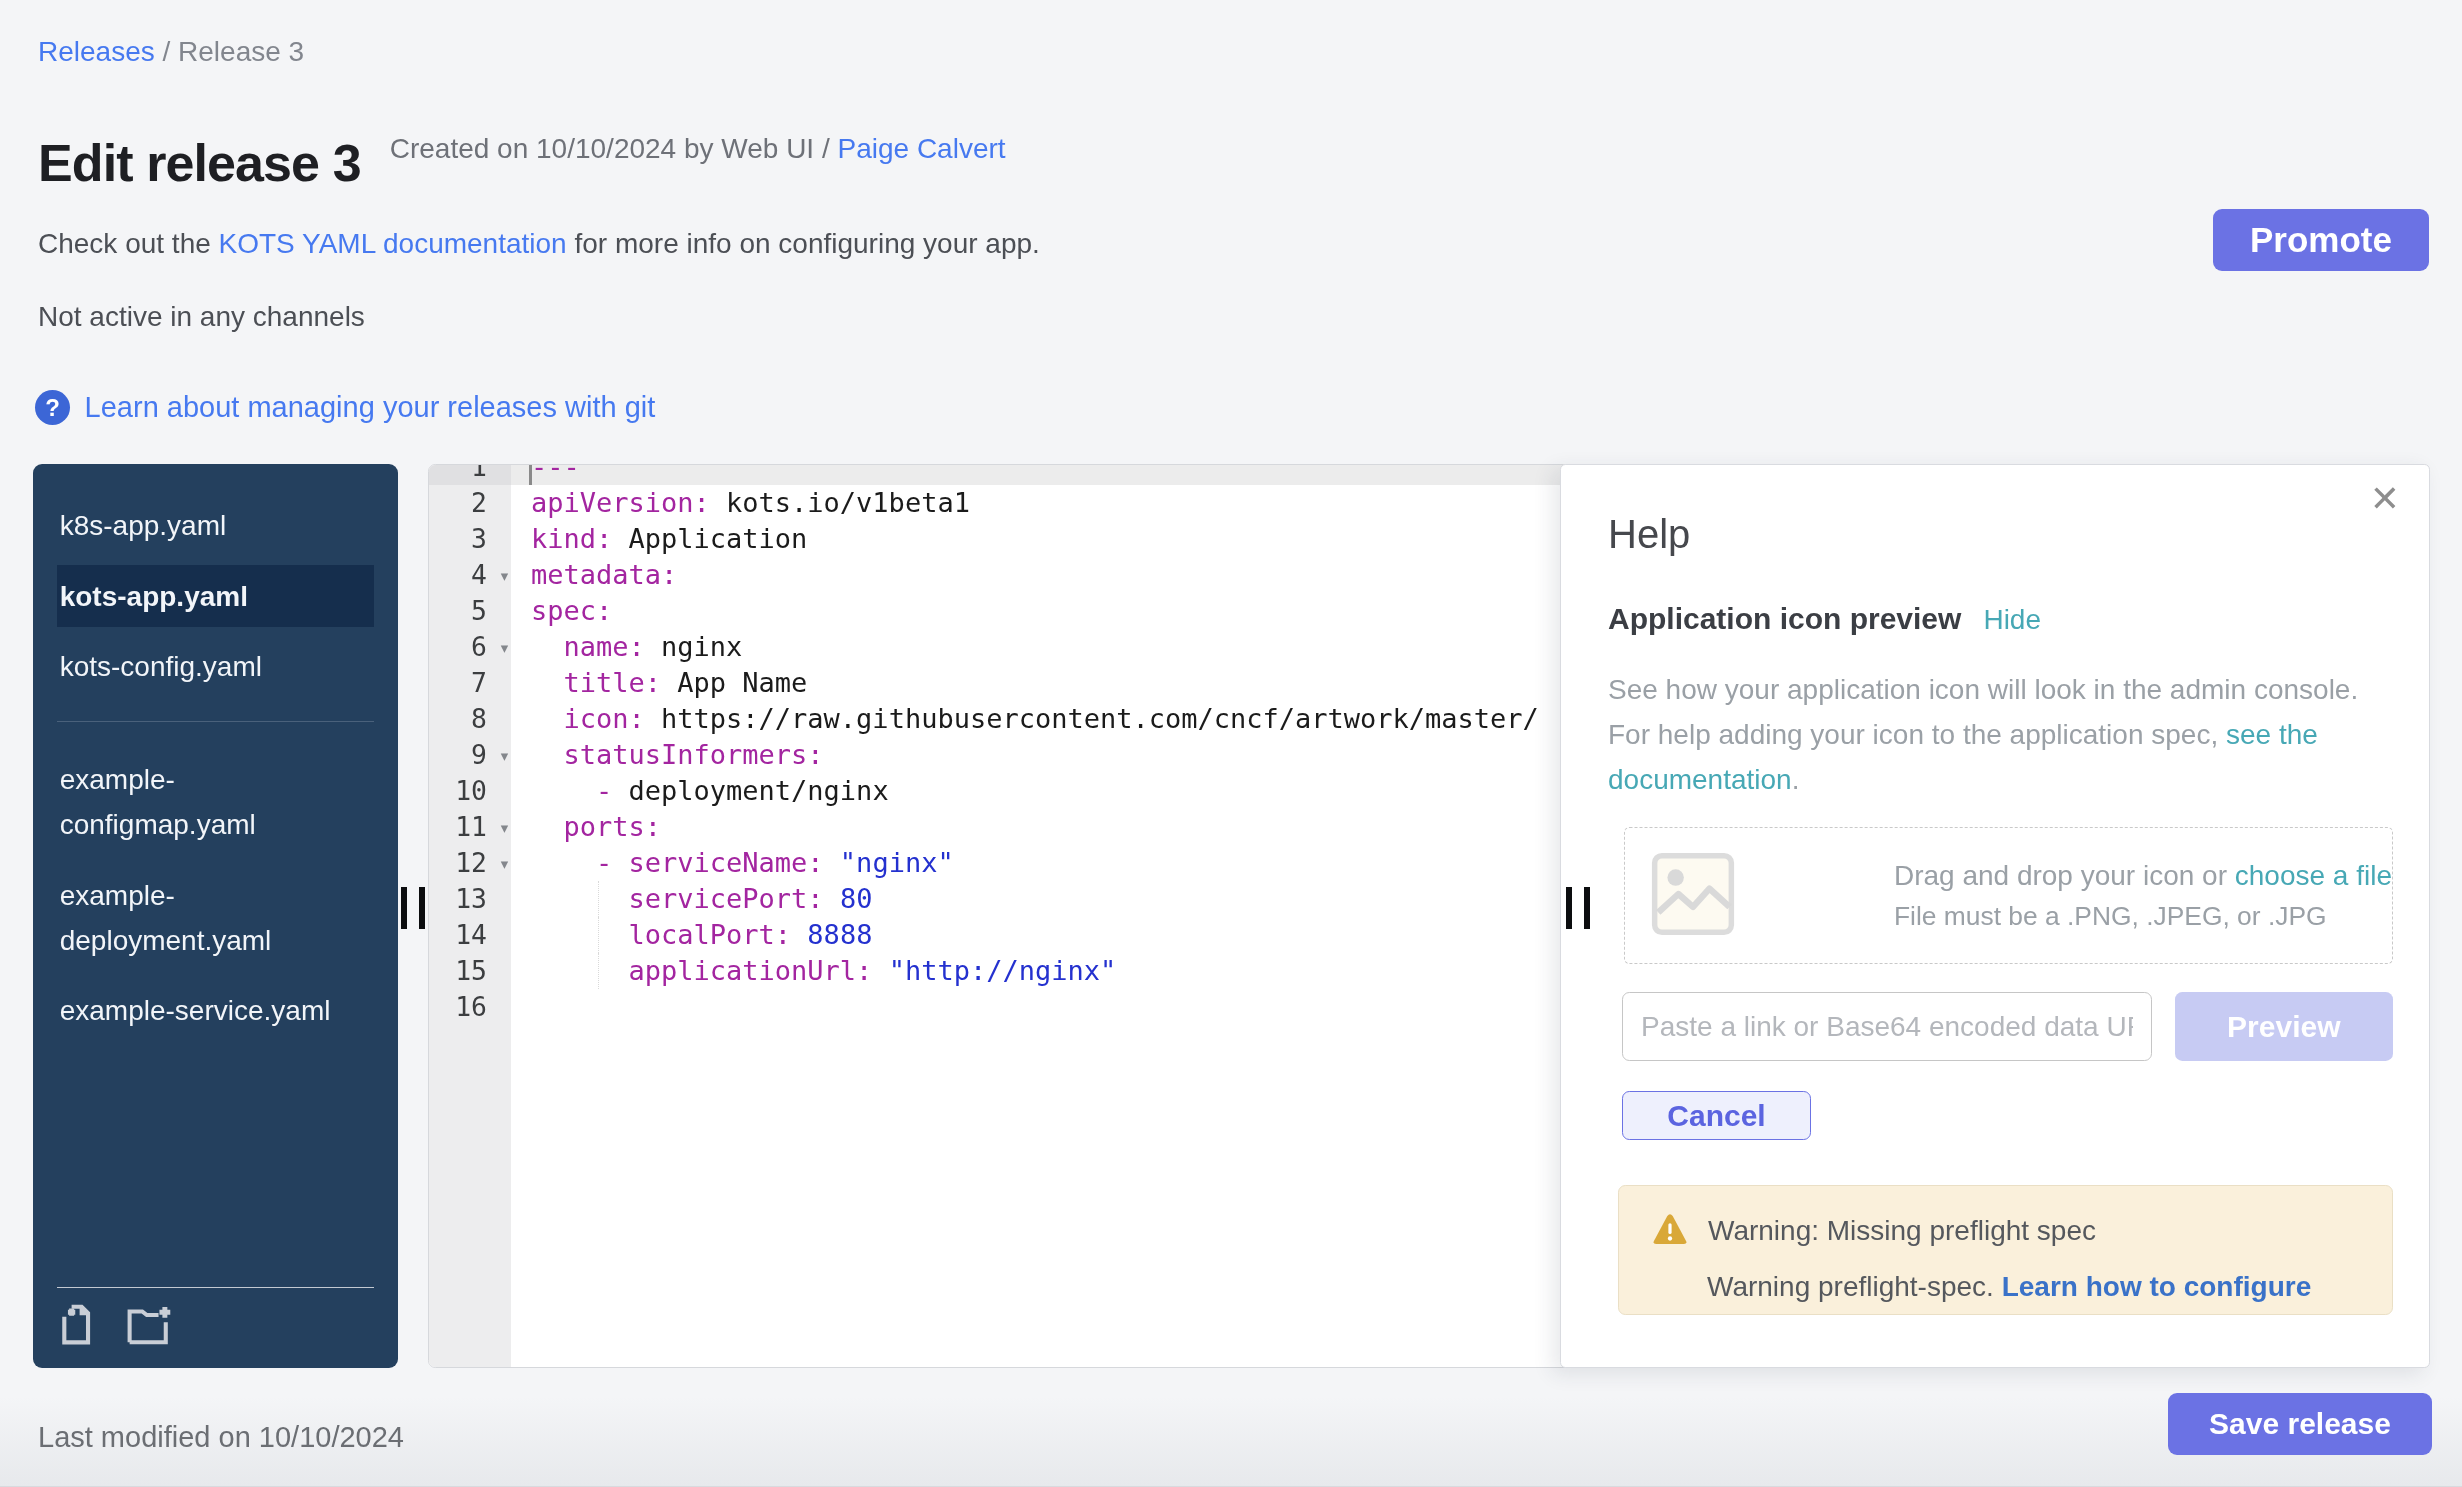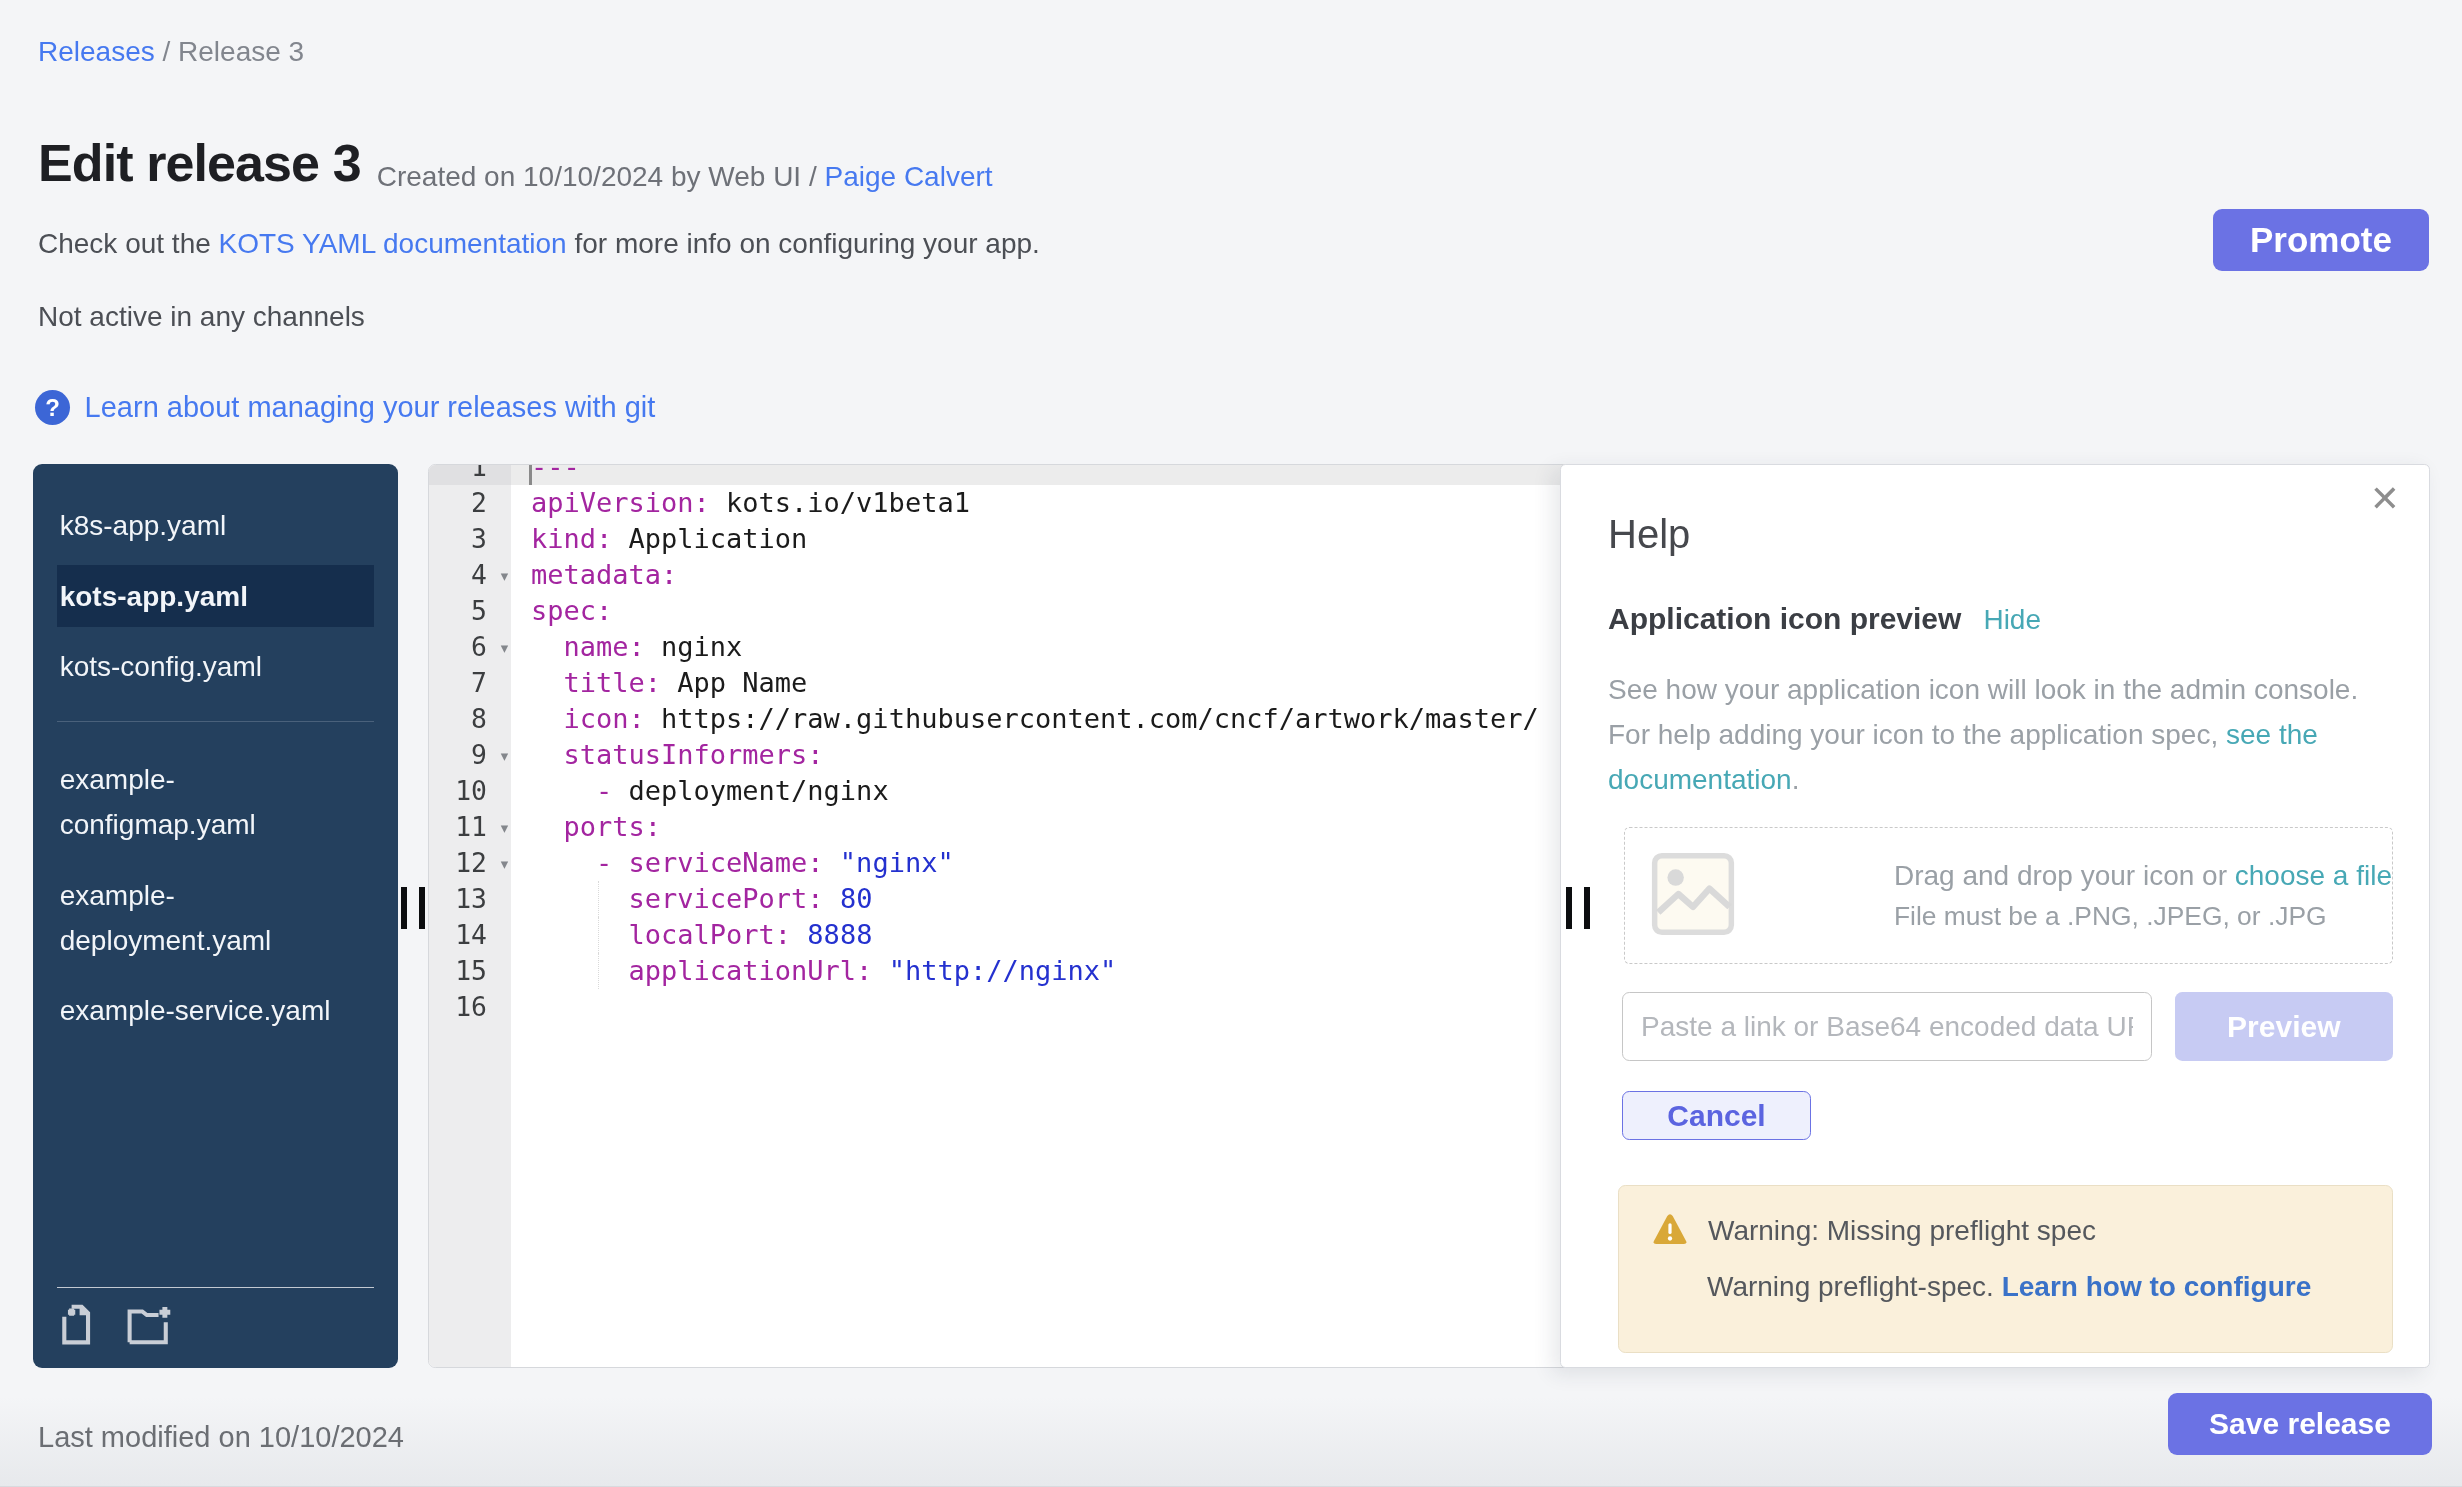--- a/index.html
+++ b/index.html
@@ -10,21 +10,21 @@
     font-family:"Liberation Sans", sans-serif;
     color:#323439;
   }
   a { text-decoration:none; cursor:pointer; }
 
   
   .breadcrumb { position:absolute; left:38px; top:36px; font-size:28px; }
   .breadcrumb .bc-link { color:#4679f0; }
   .breadcrumb .bc-sep, .breadcrumb .bc-cur { color:#82868e; }
 
-  .title-row { position:absolute; left:38px; top:133px; display:flex; align-items:flex-end; gap:16px; }
+  .title-row { position:absolute; left:38px; top:133px; display:flex; align-items:flex-start; gap:29px; }
   .page-title { font-size:52px; font-weight:800; color:#1e1f23; letter-spacing:-0.9px; }
   .subtitle { font-size:28px; color:#6e7178; }
   .subtitle .author { color:#4679f0; }
 
   .info-line { position:absolute; left:38px; top:228px; font-size:28px; color:#4c4f55; }
   .info-line .doc-link { color:#4679f0; }
 
   .btn { border:none; cursor:pointer; font-family:inherit; }
   .promote-btn {
     position:absolute; top:209px; right:33px; width:216px; height:62px;
@@ -144,21 +144,21 @@
     width:219px; height:69px; border-radius:7.3px; background:#c7cbf3;
     color:#fff; font-size:30px; font-weight:700;
   }
   .cancel-btn {
     position:absolute; left:61px; top:626px; width:189px; height:49px;
     background:#eef0fd; border:0.9px solid #6b72e4; border-radius:7.3px;
     color:#5b64e0; font-size:30px; font-weight:700;
   }
 
   .warning-box {
-    position:absolute; left:57px; top:720px; right:36px; height:168px;
+    position:absolute; left:57px; top:720px; right:36px; height:130px;
     background:#faf0db; border:0.9px solid #eadfc5; border-radius:7.3px;
     padding:27px 25.5px 0 33px; overflow:hidden;
   }
   .warn-row1 { display:flex; align-items:center; gap:20px; }
   .warn-text { font-size:28px; color:#55585d; }
   .warn-row2 { margin-left:55px; margin-top:22px; font-size:28px; color:#55585d; }
   .warn-row2 .warn-link { color:#3a72c8; font-weight:700; }
 
   
   .footer-fade {

